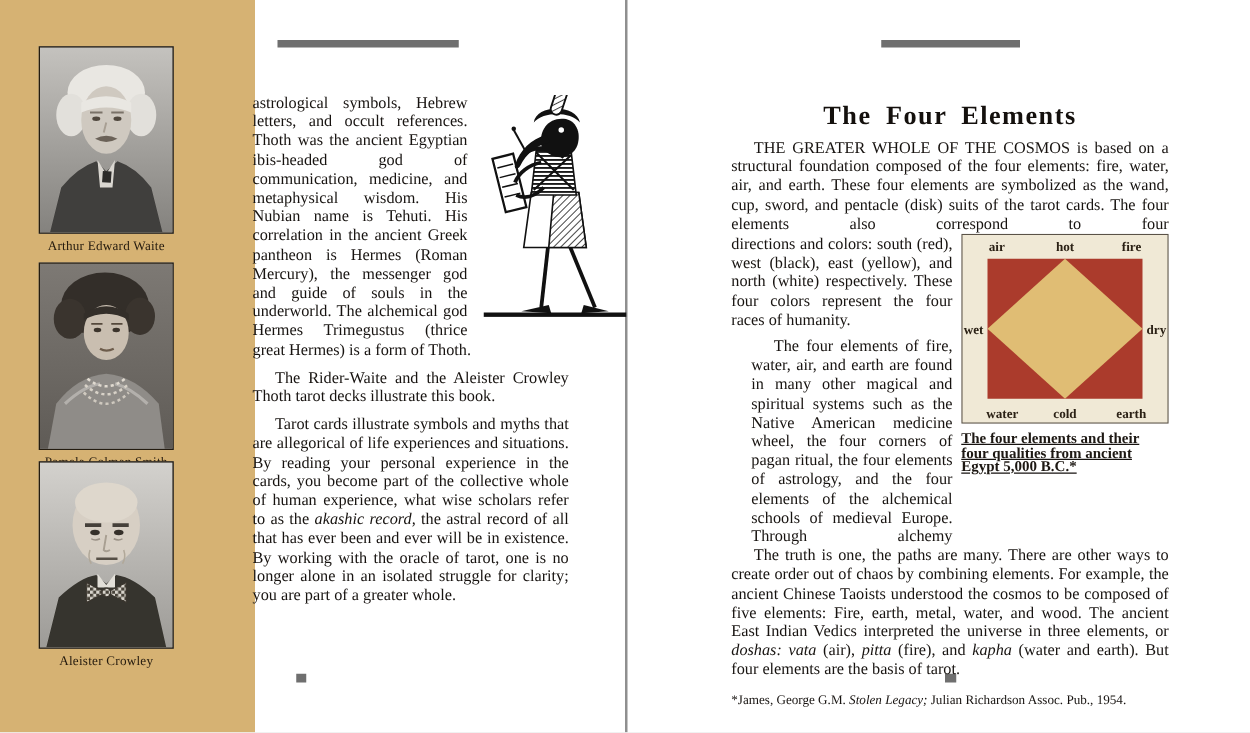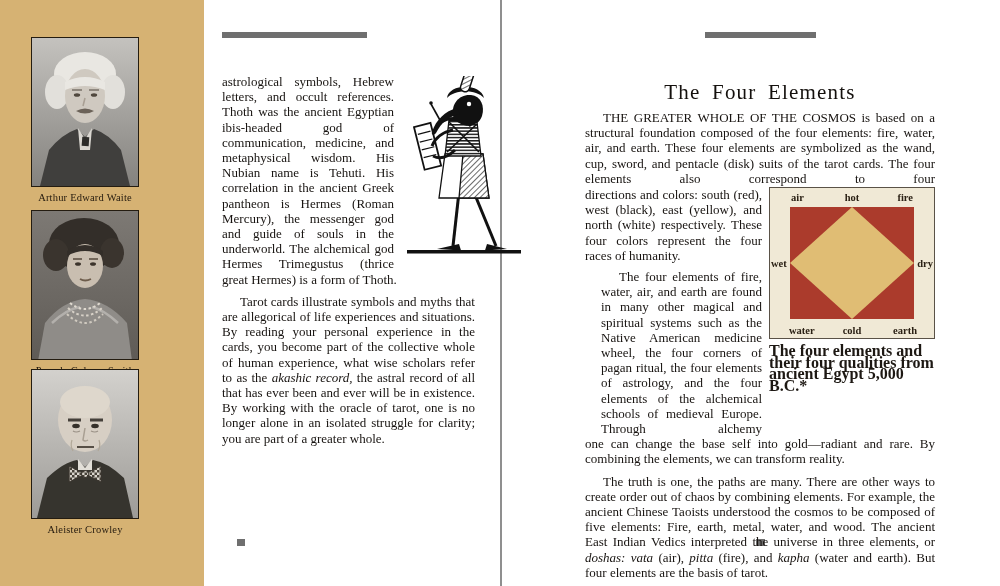--- a/index.html
+++ b/index.html
@@ -23,33 +23,33 @@
   .orn-sq { position:absolute; top:539px; width:8px; height:7px; background:#6f6f6f; }
   .orn-sq.left { left:237px; }
   .orn-sq.right { left:756px; width:9px; }
   
   .body-text { font-size:13px; line-height:15.2px; text-align:justify; }
   .body-text p { margin:0; }
   .body-text p + p { margin-top:7px; }
   .indent { text-indent:18px; }
   .jlast { text-align-last:justify; }
   em { font-style:italic;font-family:Liberation Serif, serif; }
-  .text-col-left { position:absolute; left:202px; top:74px; width:253px;margin-left:20px; }
+  .text-col-left { position:absolute; left:202px; top:74px; width:253px; }
   .thoth-float { float:right; width:96px; height:186px; margin:2px -24px 4px 9px; }
   .thoth-float svg { width:122px; height:186px; }
   
   .heading { position:absolute; left:585px; top:80px; width:350px; margin:0;
-             font-size:21px; font-weight:400; text-align:center;
+             font-size:21px; font-weight:700; text-align:center;
              letter-spacing:1.2px; word-spacing:5px; color:#14100d; }
   .text-col-right { position:absolute; left:585px; top:110px; width:350px; }
   .wrap-row { display:flex; align-items:flex-start; margin-top:1px; }
   .narrow-col { width:177px;font-family:Liberation Serif, serif; }
-  .fig-col { width:166px; margin-left:7px; }
+  .fig-col { width:166px; margin-left:7px;text-decoration:underline; }
   .diagram-svg { display:block; width:166px; height:152px; }
-  .diagram-caption { margin-top:6px; font-size:16px; line-height:11.5px;
+  .diagram-caption { margin-top:6px; font-size:12px; line-height:11.5px;
                      font-weight:bold; text-align:left; color:#1d1813; }
   .wrap-row p + p, .narrow-col p + p { margin-top:6px;margin-left:16px; }
   .cont-block { margin-top:2px; }
   .footnote { margin-top:12px; font-size:10.5px; line-height:12px; text-align:left; }
   .diagram-label { font-family:"Liberation Serif", serif; font-size:10.5px; font-weight:bold; fill:#2b2115; }
 </style>
 </head>
 <body>
 
 <div class="book">
@@ -202,20 +202,21 @@
           <circle cx="66" cy="28" r="2.2" fill="#fff"></circle>
 
           <path d="M44,22 C46,7 78,7 81,22 C73,13 52,13 44,22 Z" fill="#111"></path>
           <g transform="rotate(18 63 10)">
             <rect x="58" y="-14" width="9" height="30" rx="4.5" fill="url(#th)" stroke="#111" stroke-width="1.5"></rect>
           </g>
         </svg>
       </span>
       <span>astrological symbols, Hebrew letters, and occult references. Thoth was the ancient Egyptian ibis-headed god of communication, medicine, and metaphysical wisdom. His Nubian name is Tehuti. His correlation in the ancient Greek pantheon is Hermes (Roman Mercury), the messenger god and guide of souls in the underworld. The alchemical god Hermes Trimegustus (thrice great Hermes) is a form of Thoth.</span>
     </p>
+    <p class="indent">The Rider-Waite and the Aleister Crowley Thoth tarot decks illustrate this book.</p>
     <p class="indent"><span>Tarot cards illustrate symbols and myths that are allegorical of life experiences and situations. By reading your personal experience in the cards, you become part of the collective whole of human experience, what wise scholars refer to as the </span><em>akashic record,</em><span> the astral record of all that has ever been and ever will be in existence. By working with the oracle of tarot, one is no longer alone in an isolated struggle for clarity; you are part of a greater whole.</span></p>
   </div>
 
   <h1 class="heading">The Four Elements</h1>
 
   <div class="text-col-right body-text">
     <p class="indent jlast">THE GREATER WHOLE OF THE COSMOS is based on a structural foundation composed of the four elements: fire, water, air, and earth. These four elements are symbolized as the wand, cup, sword, and pentacle (disk) suits of the tarot cards. The four elements also correspond to four</p>
 
     <div class="wrap-row">
       <div class="narrow-col">
@@ -233,18 +234,17 @@
           <text class="diagram-label" x="2" y="80" text-anchor="start">wet</text>
           <text class="diagram-label" x="164" y="80" text-anchor="end">dry</text>
           <text class="diagram-label" x="20" y="147" text-anchor="start">water</text>
           <text class="diagram-label" x="83" y="147" text-anchor="middle">cold</text>
           <text class="diagram-label" x="148" y="147" text-anchor="end">earth</text>
         </svg>
         <div class="diagram-caption">The four elements and their four qualities from ancient Egypt 5,000 B.C.*</div>
       </div>
     </div>
 
-    <p class="cont-block">one can change the base self into gold—radiant and rare. By combining the elements, we can transform reality.</p>
     <p class="indent"><span>The truth is one, the paths are many. There are other ways to create order out of chaos by combining elements. For example, the ancient Chinese Taoists understood the cosmos to be composed of five elements: Fire, earth, metal, water, and wood. The ancient East Indian Vedics interpreted the universe in three elements, or </span><em>doshas: vata</em><span> (air), </span><em>pitta</em><span> (fire), and </span><em>kapha</em><span> (water and earth). But four elements are the basis of tarot.</span></p>
     <div class="footnote"><span>*James, George G.M. </span><em>Stolen Legacy;</em><span> Julian Richardson Assoc. Pub., 1954.</span></div>
   </div>
 
 </div>
 
 </body></html>

